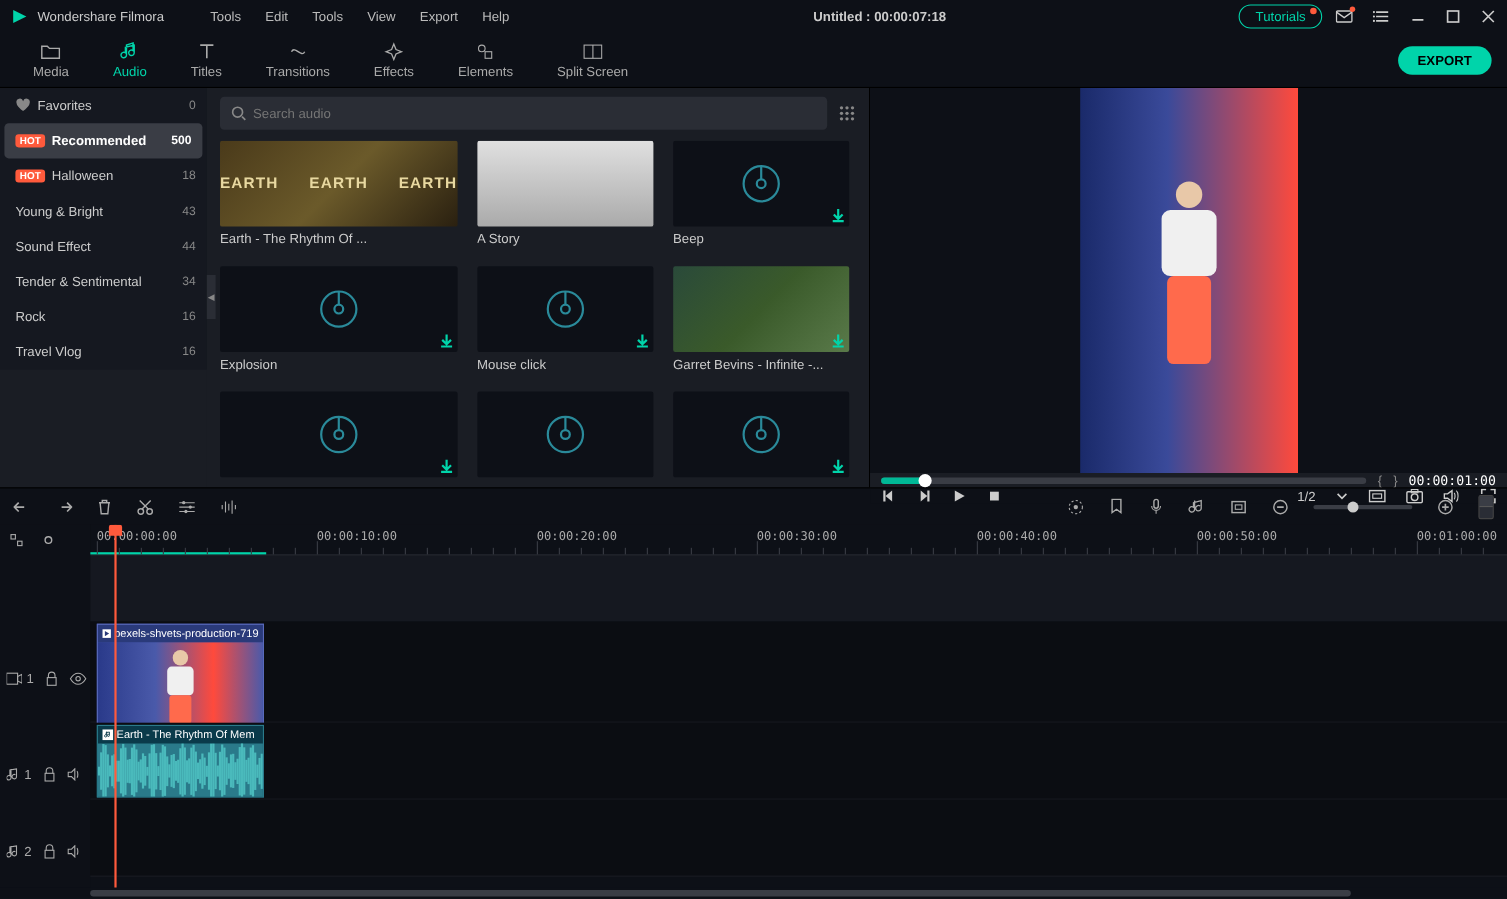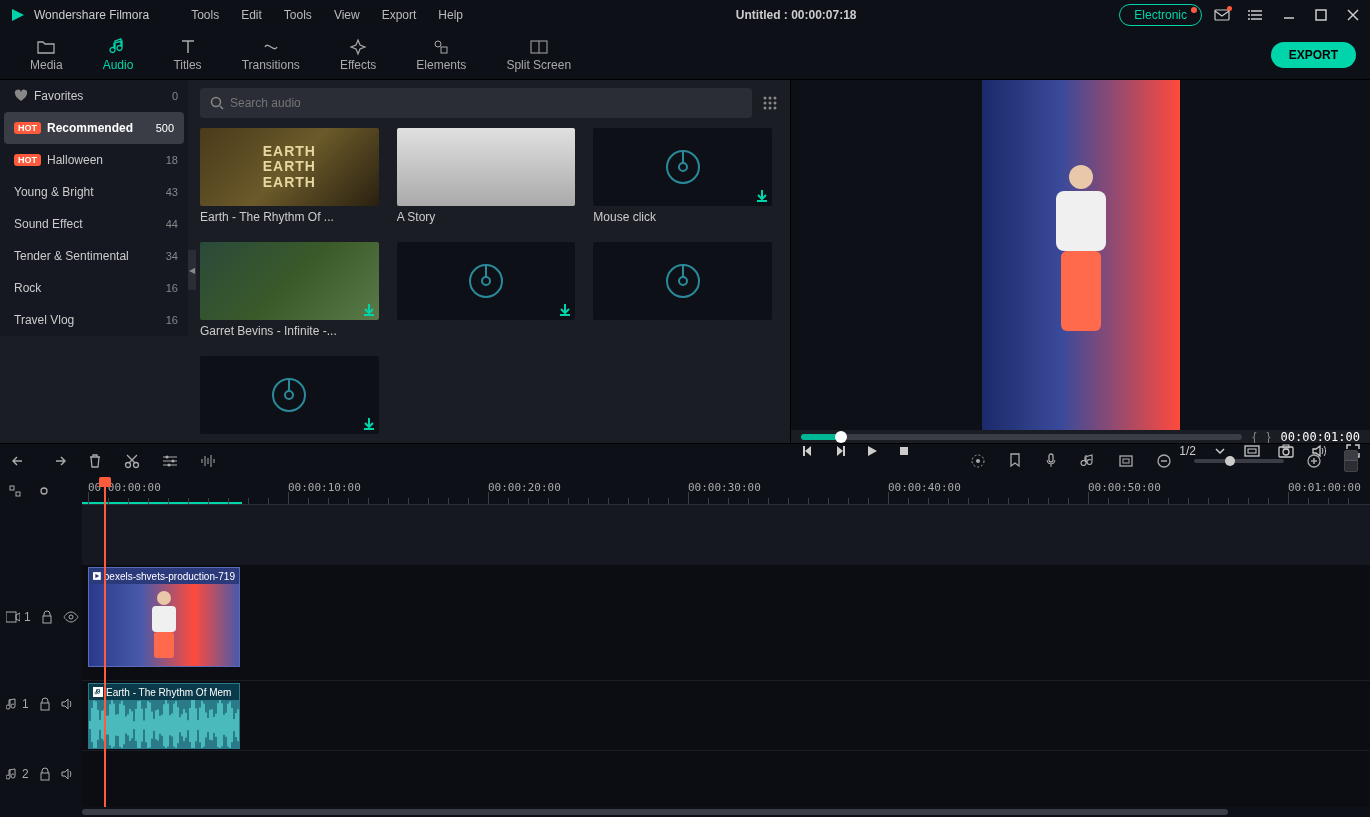--- a/index.html
+++ b/index.html
@@ -29,34 +29,34 @@
 .sidebar { width: 188px; overflow-y: auto; background: #151820; position:relative; }
 .sidebar::-webkit-scrollbar { width: 8px; }
 .sidebar::-webkit-scrollbar-thumb { background: #3a3d45; }
 .sidebar::-webkit-scrollbar-track { background: #1a1d24; }
 .cat-item { display: flex; align-items: center; height: 32px; padding: 0 10px 0 14px; cursor: pointer; position: relative; }
 .cat-item.selected { background: #3a3d45; border-radius: 4px; margin: 0 4px; padding-left: 10px;}
 .cat-heart { width: 14px; height: 14px; margin-right: 6px; color: #888; }
 .cat-label { flex: 1; color: #ccc; white-space: nowrap; overflow: hidden; text-overflow: ellipsis; }
 .cat-item.selected .cat-label { font-weight: 600; color: #fff; }
 .cat-count { color: #888; font-size: 11px; }
-.cat-item.selected .cat-count { color: #fff; font-weight: 400; }
+.cat-item.selected .cat-count { color: #fff; font-weight: 700; }
 .hot-badge { background: #ff5a3c; color: #fff; font-size: 9px; font-weight: 700; padding: 1px 4px; border-radius: 3px; margin-right: 6px; }
 .sidebar-collapse { position: absolute; right: -8px; top: 170px; width: 8px; height: 40px; background: #2a2d35; color:#888; cursor:pointer; display:flex; align-items:center; justify-content:center; font-size:8px;}
 .sidebar-wrapper { position:relative; }
 
 .grid-panel { flex: 1; display: flex; flex-direction: column; padding: 8px 12px; background: #1a1d24; overflow: hidden;}
 .search-row { display: flex; align-items: center; gap: 10px; margin-bottom: 10px; }
 .search-box { flex: 1; background: #2a2d35; border-radius: 4px; height: 30px; display: flex; align-items: center; padding: 0 10px; }
 .search-box input { flex: 1; background: transparent; border: none; outline: none; color: #ccc; margin-left: 6px; font-size: 12px; }
 .grid-mode { color: #888; cursor: pointer; }
 .grid { display: grid; grid-template-columns: repeat(3, 1fr); gap: 18px 18px; overflow-y: auto; padding-right: 6px; }
 .thumb-item { display: flex; flex-direction: column; gap: 4px; cursor: pointer; }
 .thumb { height: 78px; background: #0d1017; border-radius: 2px; display: flex; align-items: center; justify-content: center; position: relative; }
-.thumb.earth { background: linear-gradient(135deg, #4a3a1a, #6b5a2a, #2a2010); display:flex;flex-direction:column;justify-content:center; }
+.thumb.earth { background: linear-gradient(135deg, #4a3a1a, #6b5a2a, #2a2010); display:flex;flex-direction:row;justify-content:center;gap:28px; }
 .thumb.earth span { color: #e8d8a0; font-size: 14px; font-weight: 700; letter-spacing: 1px; line-height: 1.1; }
 .thumb.story { background: linear-gradient(180deg, #e0e0e0, #aaa); }
 .thumb.tropical { background: linear-gradient(135deg, #2a4a3a, #3a5a2a, #5a7a4a); }
 .thumb-dl { position: absolute; bottom: 3px; right: 3px; color: #00d4aa; }
 .thumb-label { color: #ccc; font-size: 12px; white-space: nowrap; overflow: hidden; text-overflow: ellipsis; }
 
 .preview-panel { flex: 1; background: #1a1d24; display: flex; flex-direction: column; border-left: 1px solid #000; }
 .preview-area { flex: 1; background: #0d1017; display: flex; align-items: center; justify-content: center; }
 .preview-img { width: 198px; height: 350px; background: linear-gradient(90deg, #1a2a6a 0%, #3a4a9a 40%, #ff4a3c 100%); position: relative; overflow:hidden;}
 .fig { position:absolute; left:50%; top:50%; transform:translate(-50%,-50%); width:60px; height:180px; }
@@ -91,21 +91,21 @@
 .tl-gutter-row { height: 104px; display: flex; align-items: center; gap: 10px; padding: 0 6px; color:#aaa; }
 .tl-gutter-row.audio { height: 70px; }
 .tl-tracks { flex: 1; position: relative; overflow:hidden;}
 .ruler { height: 28px; position: relative; background: #0d1017; border-bottom:1px solid #2a2d35; }
 .ruler-tick { position: absolute; top: 4px; color: #aaa; font-size: 11px; font-family: monospace; }
 .ruler-sub { position:absolute; bottom:0; height:6px; width:1px; background:#3a3d45; }
 .ruler-green { position:absolute; bottom:0; left:0; width:160px; height:2px; background:#00d4aa; }
 .playhead { position: absolute; top: 0; bottom: 0; left: 22px; width: 2px; background: #ff5a3c; z-index: 10; }
 .playhead::before { content: ''; position: absolute; top: 0; left: -5px; width: 12px; height: 10px; background: #ff5a3c; border-radius: 2px 2px 0 0; }
 
-.track { height: 116px; background: #0b0d12; border-bottom: 1px solid #1a1d24; position: relative; }
+.track { height: 92px; background: #0b0d12; border-bottom: 1px solid #1a1d24; position: relative; }
 .track.audio { height: 70px; }
 .clip-video { position: absolute; top: 2px; left: 6px; width: 152px; height: 100px; background: #3a4a9a; border: 1px solid #5a6aba; overflow:hidden;}
 .clip-video-head { height: 16px; background: #2a3a7a; color: #fff; font-size: 10px; padding: 2px 4px; display:flex; align-items:center; gap:3px; white-space:nowrap; overflow:hidden;}
 .clip-video-body { height: 84px; background: linear-gradient(90deg, #2a3a8a, #4a5aaa, #ff4a3c 70%, #4a5aaa); display:flex; align-items:center; justify-content:center;}
 .clip-video-body .fig2 { width:30px;height:70px; }
 .clip-audio { position: absolute; top: 2px; left: 6px; width: 152px; height: 66px; background: #1a5a6a; border: 1px solid #2a7a8a; overflow:hidden;}
 .clip-audio-head { height: 16px; background: #0a3a4a; color: #fff; font-size: 10px; padding: 2px 4px; display:flex; align-items:center; gap:3px; white-space:nowrap; overflow:hidden;}
 .clip-audio-wave { height: 50px; background: #2a7a8a; position:relative; overflow:hidden;}
 .wave-bar { position:absolute; bottom:50%; width:2px; background:#4ababc; }
 
@@ -124,21 +124,21 @@
       </svg>
   </span>
   <span class="app-name">Wondershare Filmora</span>
   <span class="menu-item">Tools</span>
   <span class="menu-item">Edit</span>
   <span class="menu-item">Tools</span>
   <span class="menu-item">View</span>
   <span class="menu-item">Export</span>
   <span class="menu-item">Help</span>
   <span class="title-center">Untitled : 00:00:07:18</span>
-  <span class="tutorials-btn">Electronic</span>
+  <span class="tutorials-btn">Tutorials</span>
   <div class="win-controls">
     <span class="win-icon" style="position:relative;">
       <svg width="16" height="14" viewBox="0 0 16 14">
           <rect x="1" y="2" width="14" height="10" rx="1" fill="none" stroke="#ccc" stroke-width="1.2"></rect>
           <path d="M1 3l7 5 7-5" fill="none" stroke="#ccc" stroke-width="1.2"></path>
         </svg>
       <span style="position:absolute;top:-2px;right:-2px;width:5px;height:5px;background:#ff5a3c;border-radius:50%;"></span>
     </span>
     <span class="win-icon">
       <svg width="16" height="14" viewBox="0 0 16 14">
@@ -310,21 +310,51 @@
             <span>EARTH</span>
             <span>EARTH</span>
             <span>EARTH</span>
           </div>
           <span class="thumb-label">Earth - The Rhythm Of ...</span>
         </div>
         <div class="thumb-item">
           <div class="thumb story"></div>
           <span class="thumb-label">A Story</span>
         </div>
-
+        <div class="thumb-item">
+          <div class="thumb">
+              <svg width="44" height="44" viewBox="0 0 44 44">
+                <circle cx="22" cy="22" r="16" fill="none" stroke="#2a8a9a" stroke-width="2"></circle>
+                <circle cx="22" cy="22" r="4" fill="none" stroke="#2a8a9a" stroke-width="2"></circle>
+                <line x1="22" y1="6" x2="22" y2="18" stroke="#2a8a9a" stroke-width="2"></line>
+              </svg>
+              <span class="thumb-dl">
+                <svg width="14" height="14" viewBox="0 0 14 14">
+                  <path d="M7 1v8M3 6l4 4 4-4M2 12h10" fill="none" stroke="#00d4aa" stroke-width="2"></path>
+                </svg>
+              </span>
+            </div>
+          <span class="thumb-label">Beep</span>
+        </div>
+
+        <div class="thumb-item">
+          <div class="thumb">
+              <svg width="44" height="44" viewBox="0 0 44 44">
+                <circle cx="22" cy="22" r="16" fill="none" stroke="#2a8a9a" stroke-width="2"></circle>
+                <circle cx="22" cy="22" r="4" fill="none" stroke="#2a8a9a" stroke-width="2"></circle>
+                <line x1="22" y1="6" x2="22" y2="18" stroke="#2a8a9a" stroke-width="2"></line>
+              </svg>
+              <span class="thumb-dl">
+                <svg width="14" height="14" viewBox="0 0 14 14">
+                  <path d="M7 1v8M3 6l4 4 4-4M2 12h10" fill="none" stroke="#00d4aa" stroke-width="2"></path>
+                </svg>
+              </span>
+            </div>
+          <span class="thumb-label">Explosion</span>
+        </div>
         <div class="thumb-item">
           <div class="thumb">
               <svg width="44" height="44" viewBox="0 0 44 44">
                 <circle cx="22" cy="22" r="16" fill="none" stroke="#2a8a9a" stroke-width="2"></circle>
                 <circle cx="22" cy="22" r="4" fill="none" stroke="#2a8a9a" stroke-width="2"></circle>
                 <line x1="22" y1="6" x2="22" y2="18" stroke="#2a8a9a" stroke-width="2"></line>
               </svg>
               <span class="thumb-dl">
                 <svg width="14" height="14" viewBox="0 0 14 14">
                   <path d="M7 1v8M3 6l4 4 4-4M2 12h10" fill="none" stroke="#00d4aa" stroke-width="2"></path>

